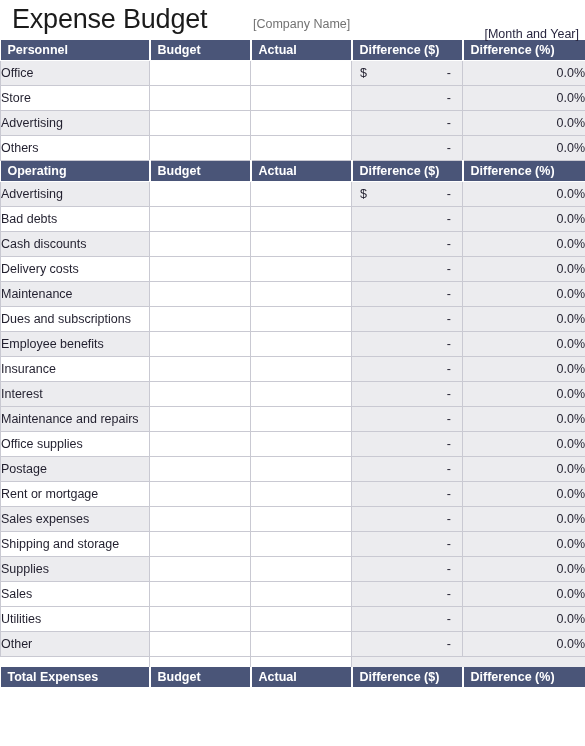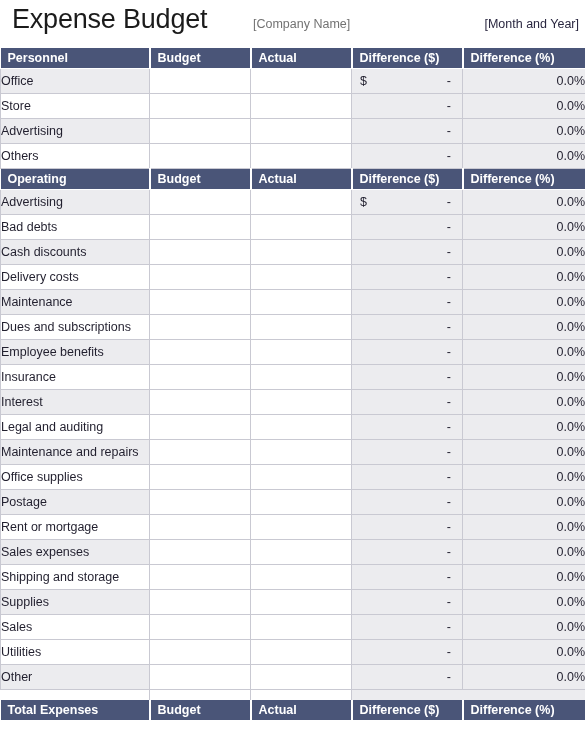--- a/index.html
+++ b/index.html
@@ -12,21 +12,21 @@
     width: 585px;
     height: 746px;
     font-family: "Liberation Sans", sans-serif;
     color: #211f2e;
     overflow: hidden;
   }
 
   
   .title-band {
     position: relative;
-    height: 48px;
+    height: 40px;
     padding: 0;
   }
   .doc-title {
     position: absolute;
     left: 12px;
     top: 4px;
     font-size: 27px;
     font-weight: 400;
     letter-spacing: -0.2px;
     color: #1b1b1b;
@@ -36,21 +36,21 @@
     position: absolute;
     left: 253px;
     top: 17px;
     font-size: 12.5px;
     color: #737373;
     white-space: nowrap;
   }
   .month-year {
     position: absolute;
     right: 6px;
-    top: 17px;
+    top: 27px;
     font-size: 12.5px;
     color: #2a2740;
     white-space: nowrap;
   }
 
   
   table.sheet {
     border-collapse: collapse;
     table-layout: fixed;
     width: 585px;
@@ -294,30 +294,20 @@
       <tr class="data-row alt">
         <td class="label">Interest</td>
         <td class="entry"></td>
         <td class="entry"></td>
         <td class="calc">
           <span class="cur-sign"></span>
           <span class="dash">-</span>
         </td>
         <td class="diffp">0.0%</td>
       </tr>
-      <tr class="data-row">
-        <td class="label">Legal and auditing</td>
-        <td class="entry"></td>
-        <td class="entry"></td>
-        <td class="calc">
-          <span class="cur-sign"></span>
-          <span class="dash">-</span>
-        </td>
-        <td class="diffp">0.0%</td>
-      </tr>
       <tr class="data-row alt">
         <td class="label">Maintenance and repairs</td>
         <td class="entry"></td>
         <td class="entry"></td>
         <td class="calc">
           <span class="cur-sign"></span>
           <span class="dash">-</span>
         </td>
         <td class="diffp">0.0%</td>
       </tr>

